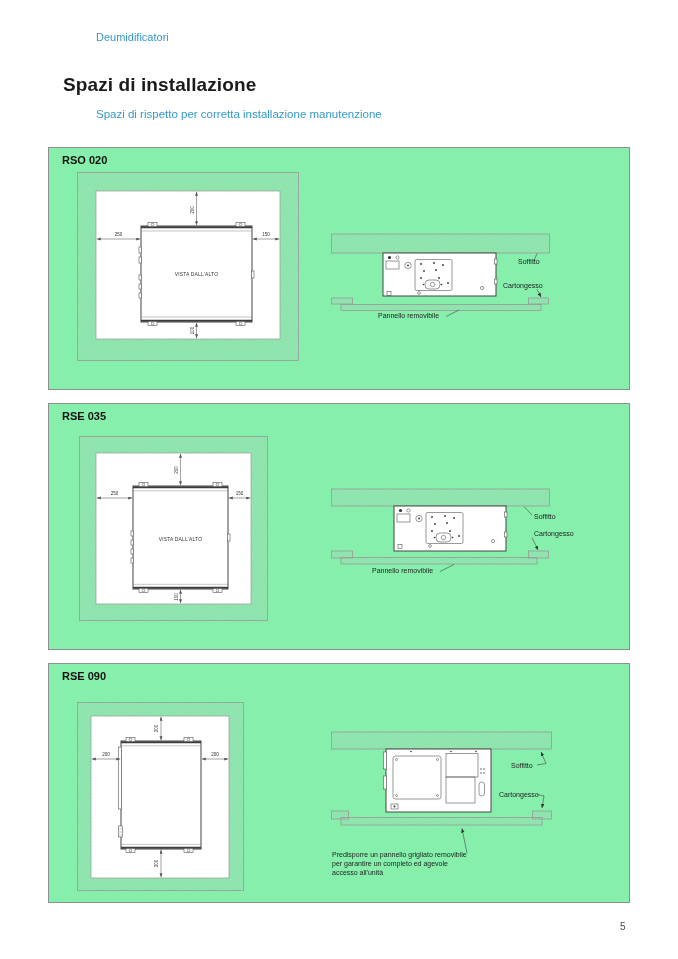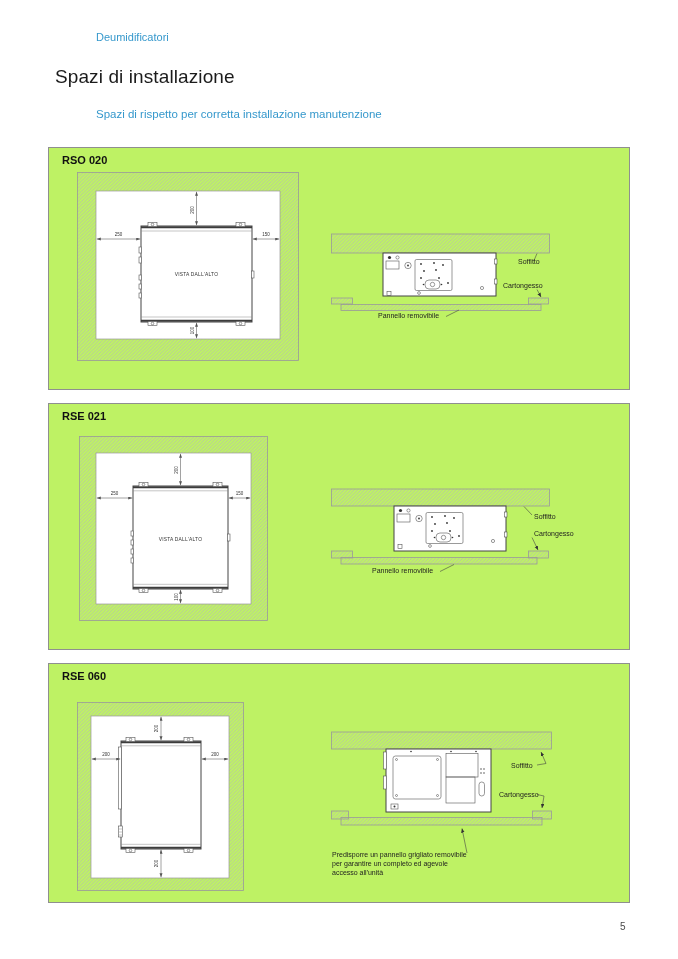--- a/index.html
+++ b/index.html
@@ -2,23 +2,23 @@
 <html style="--accent: #3598cc;"><head>
 <meta charset="utf-8">
 <style>
   html,body{margin:0;padding:0;background:#ffffff;}
   body{
     width:678px;height:959px;position:relative;overflow:hidden;
     font-family:"Liberation Sans",sans-serif;color:#1b1b1b;
   }
   .blue{color:var(--accent,#3598cc);margin-left:48px;}
   .breadcrumb{position:absolute;left:48px;top:31px;font-size:11px;}
-  .page-title{position:absolute;left:47px;top:58px;font-size:19px;font-weight:400;letter-spacing:.1px;margin:8px;}
+  .page-title{position:absolute;left:47px;top:58px;font-size:19px;font-weight:700;letter-spacing:.1px;margin:16px;}
   .subtitle{position:absolute;left:48px;top:108px;font-size:11.5px;text-align:right;}
-  .panel{position:absolute;left:48px;width:582px;border:1px solid #8f8f8f;background:#bef264;box-sizing:border-box;}
+  .panel{position:absolute;left:48px;width:582px;border:1px solid #8f8f8f;background:#86efac;box-sizing:border-box;}
   .panel-1{top:147px;height:243px;}
   .panel-2{top:403px;height:247px;}
   .panel-3{top:663px;height:240px;}
   .model{position:absolute;left:13px;top:6px;font-size:11px;font-weight:700;color:#111;}
   svg{position:absolute;overflow:visible;}
   svg text{font-family:"Liberation Sans",sans-serif;}
   .tv-1{left:28px;top:24px;}
   .sv-1{left:282px;top:83px;}
   .tv-2{left:30px;top:32px;}
   .sv-2{left:282px;top:82px;}
@@ -136,21 +136,21 @@
     <path class="lead" d="M206,22.5 L203,29.5"></path>
     <text class="lbl" x="187" y="33">Soffitto</text>
     <path class="lead" d="M206,58.5 L210,66" marker-end="url(#leadE)"></path>
     <text class="lbl" x="172" y="57">Cartongesso</text>
     <path class="lead" d="M115,85.5 L128,79"></path>
     <text class="lbl" x="47" y="86.5">Pannello removibile</text>
   </svg>
 </section>
 
 <section class="panel panel-2">
-  <div class="model">RSE 021</div>
+  <div class="model">RSE 035</div>
 
   <svg class="tv-2" width="189" height="185" viewBox="0 0 189 185">
     <rect class="hatchrect" x="0.5" y="0.5" width="188" height="184"></rect>
     <rect class="whiterect" x="17" y="17" width="155" height="151"></rect>
     <g>
       <rect class="unit" x="54" y="50" width="95" height="103"></rect>
       <path class="heavy" d="M54,51.2 H149 M54,151.8 H149"></path>
       <path class="thin" d="M54,54.8 H149 M54,148.3 H149"></path>
       <rect class="tab" x="60" y="46.5" width="9" height="4"></rect>
         <rect class="tab" x="134" y="46.5" width="9" height="4"></rect>
@@ -213,21 +213,21 @@
     <path class="lead" d="M193,20.5 L201,29"></path>
     <text class="lbl" x="203" y="33">Soffitto</text>
     <path class="lead" d="M201,51.5 L207,64" marker-end="url(#leadE)"></path>
     <text class="lbl" x="203" y="50">Cartongesso</text>
     <path class="lead" d="M109,85.5 L123,78.5"></path>
     <text class="lbl" x="41" y="87">Pannello removibile</text>
   </svg>
 </section>
 
 <section class="panel panel-3">
-  <div class="model">RSE 060</div>
+  <div class="model">RSE 090</div>
 
   <svg class="tv-3" width="167" height="189" viewBox="0 0 167 189">
     <rect class="hatchrect" x="0.5" y="0.5" width="166" height="188"></rect>
     <rect class="whiterect" x="14" y="14" width="138" height="162"></rect>
     <g>
       <rect class="unit" x="44" y="39" width="80" height="108"></rect>
       <path class="heavy" d="M44,40.2 H124 M44,145.8 H124"></path>
       <path class="thin" d="M44,43.8 H124 M44,142.3 H124"></path>
       <rect class="tab" x="49" y="35.5" width="9" height="4"></rect>
         <rect class="tab" x="107" y="35.5" width="9" height="4"></rect>

